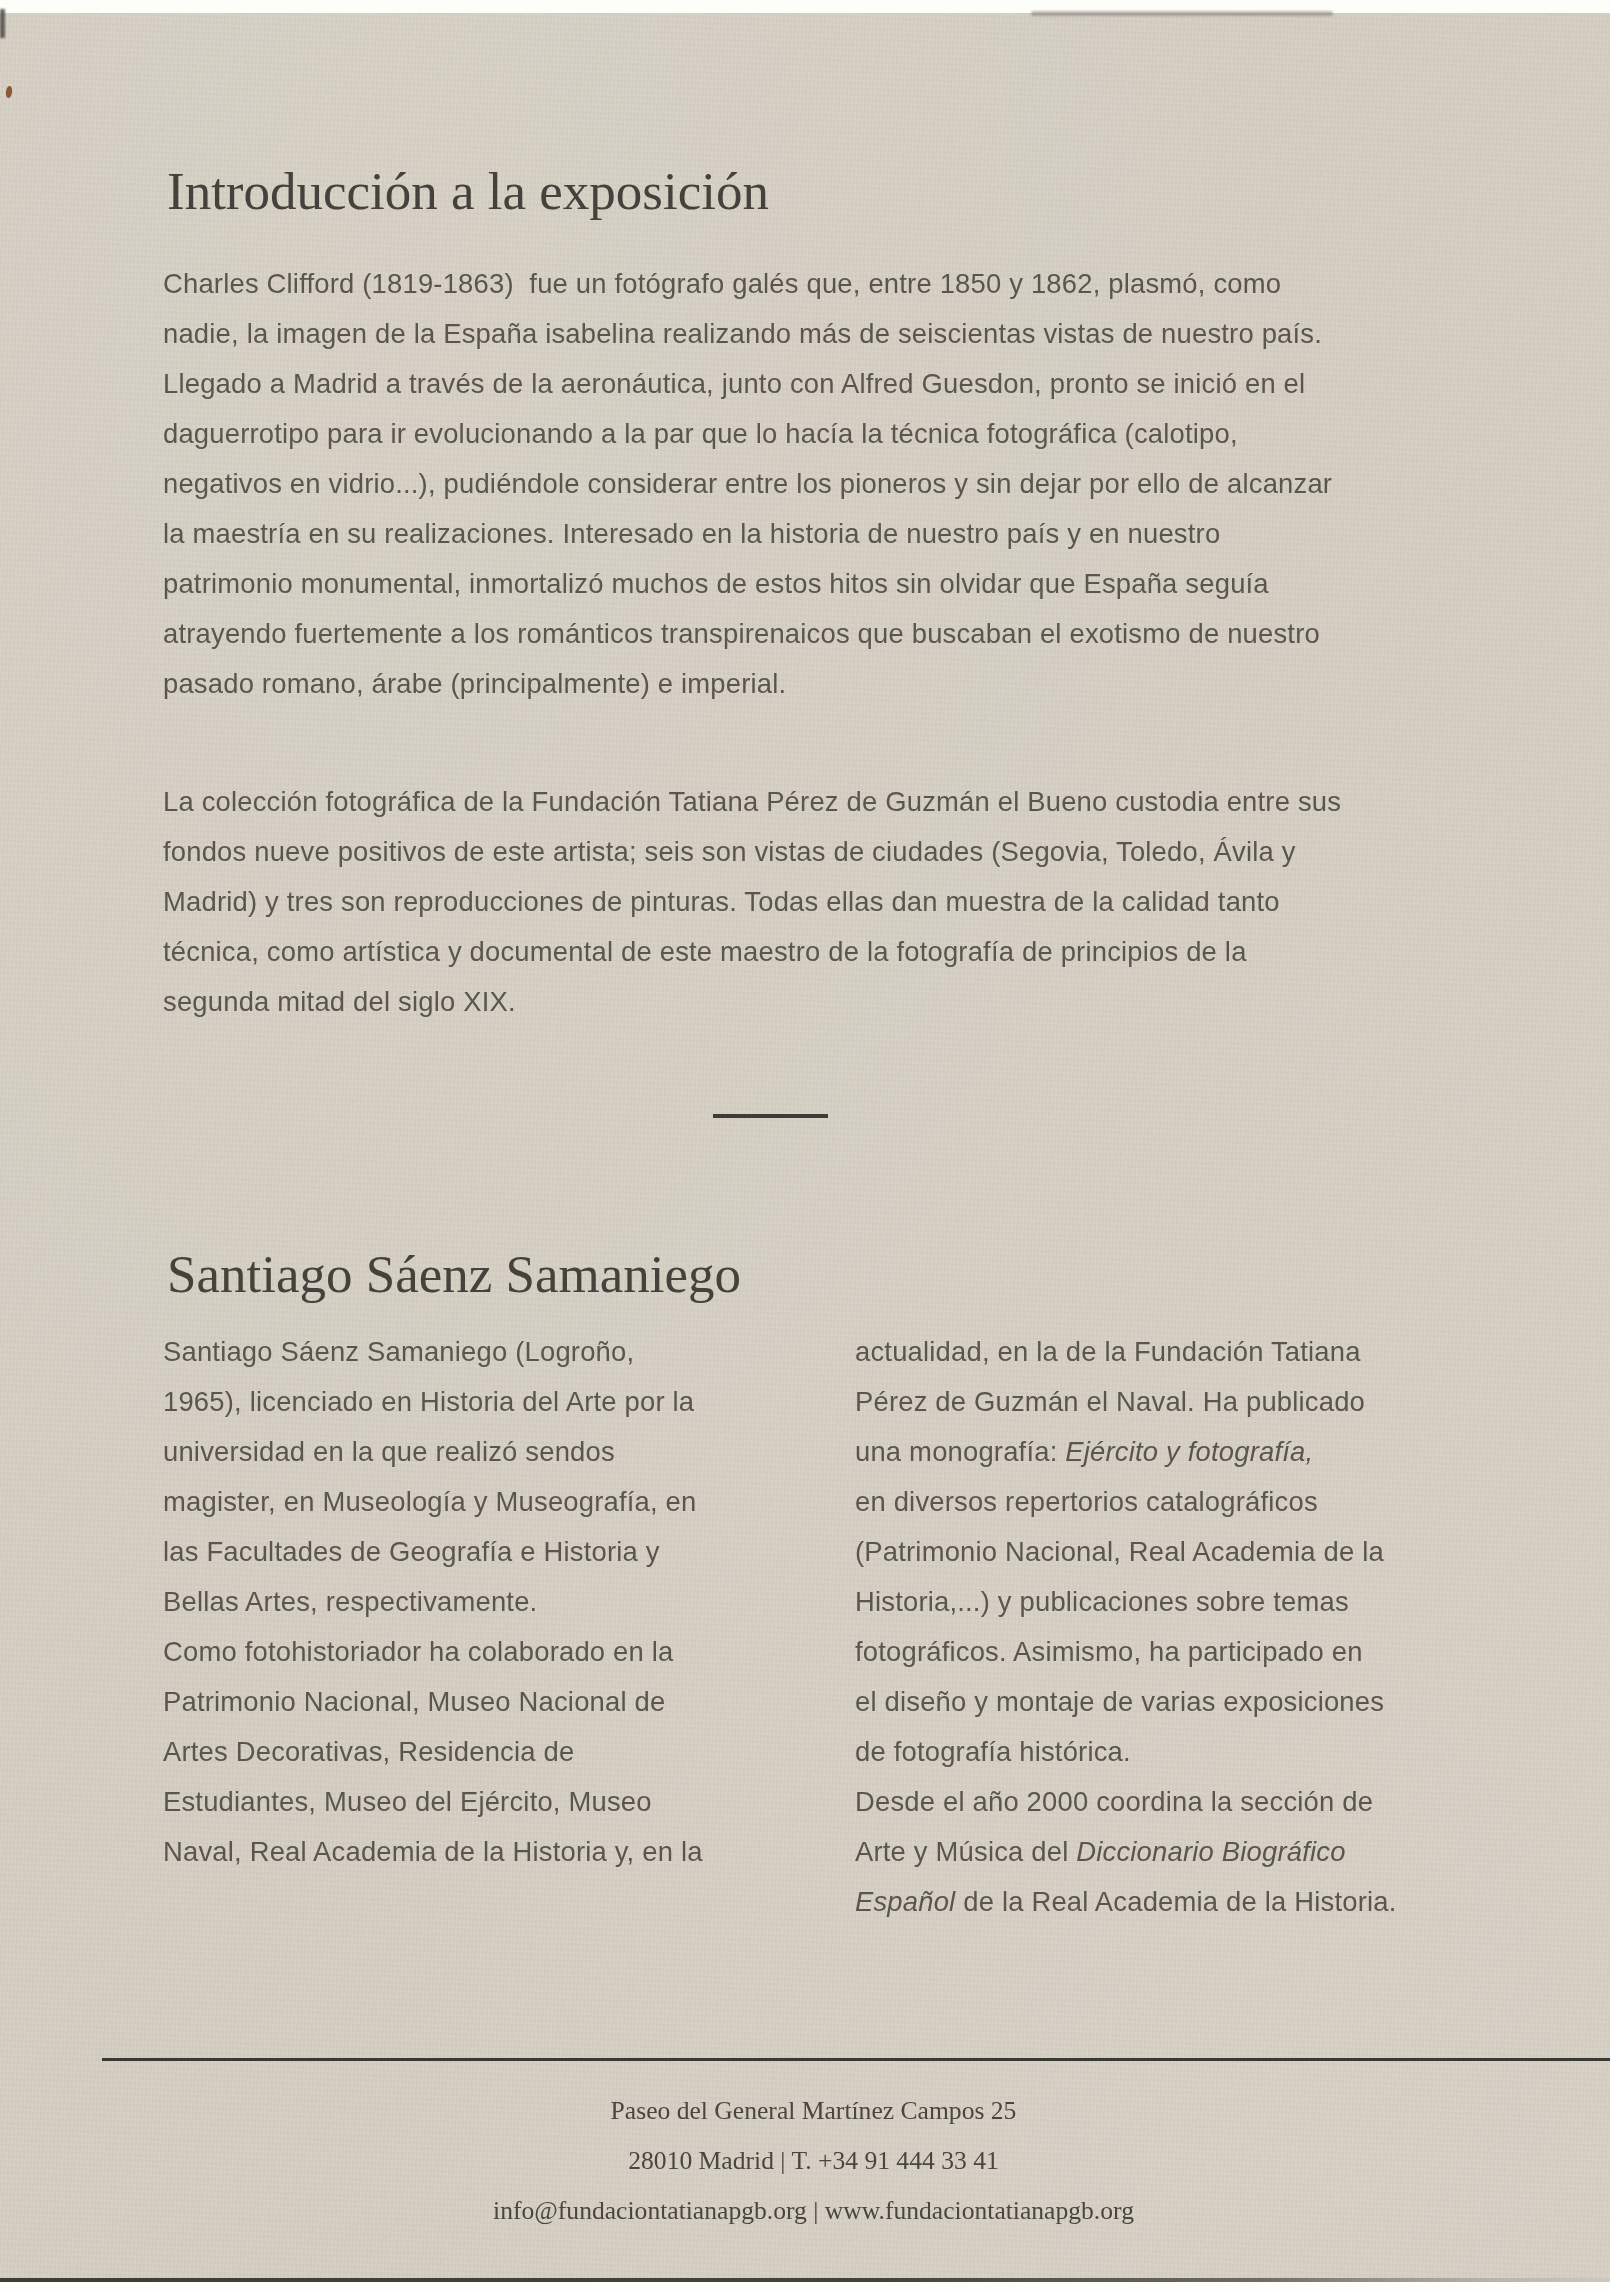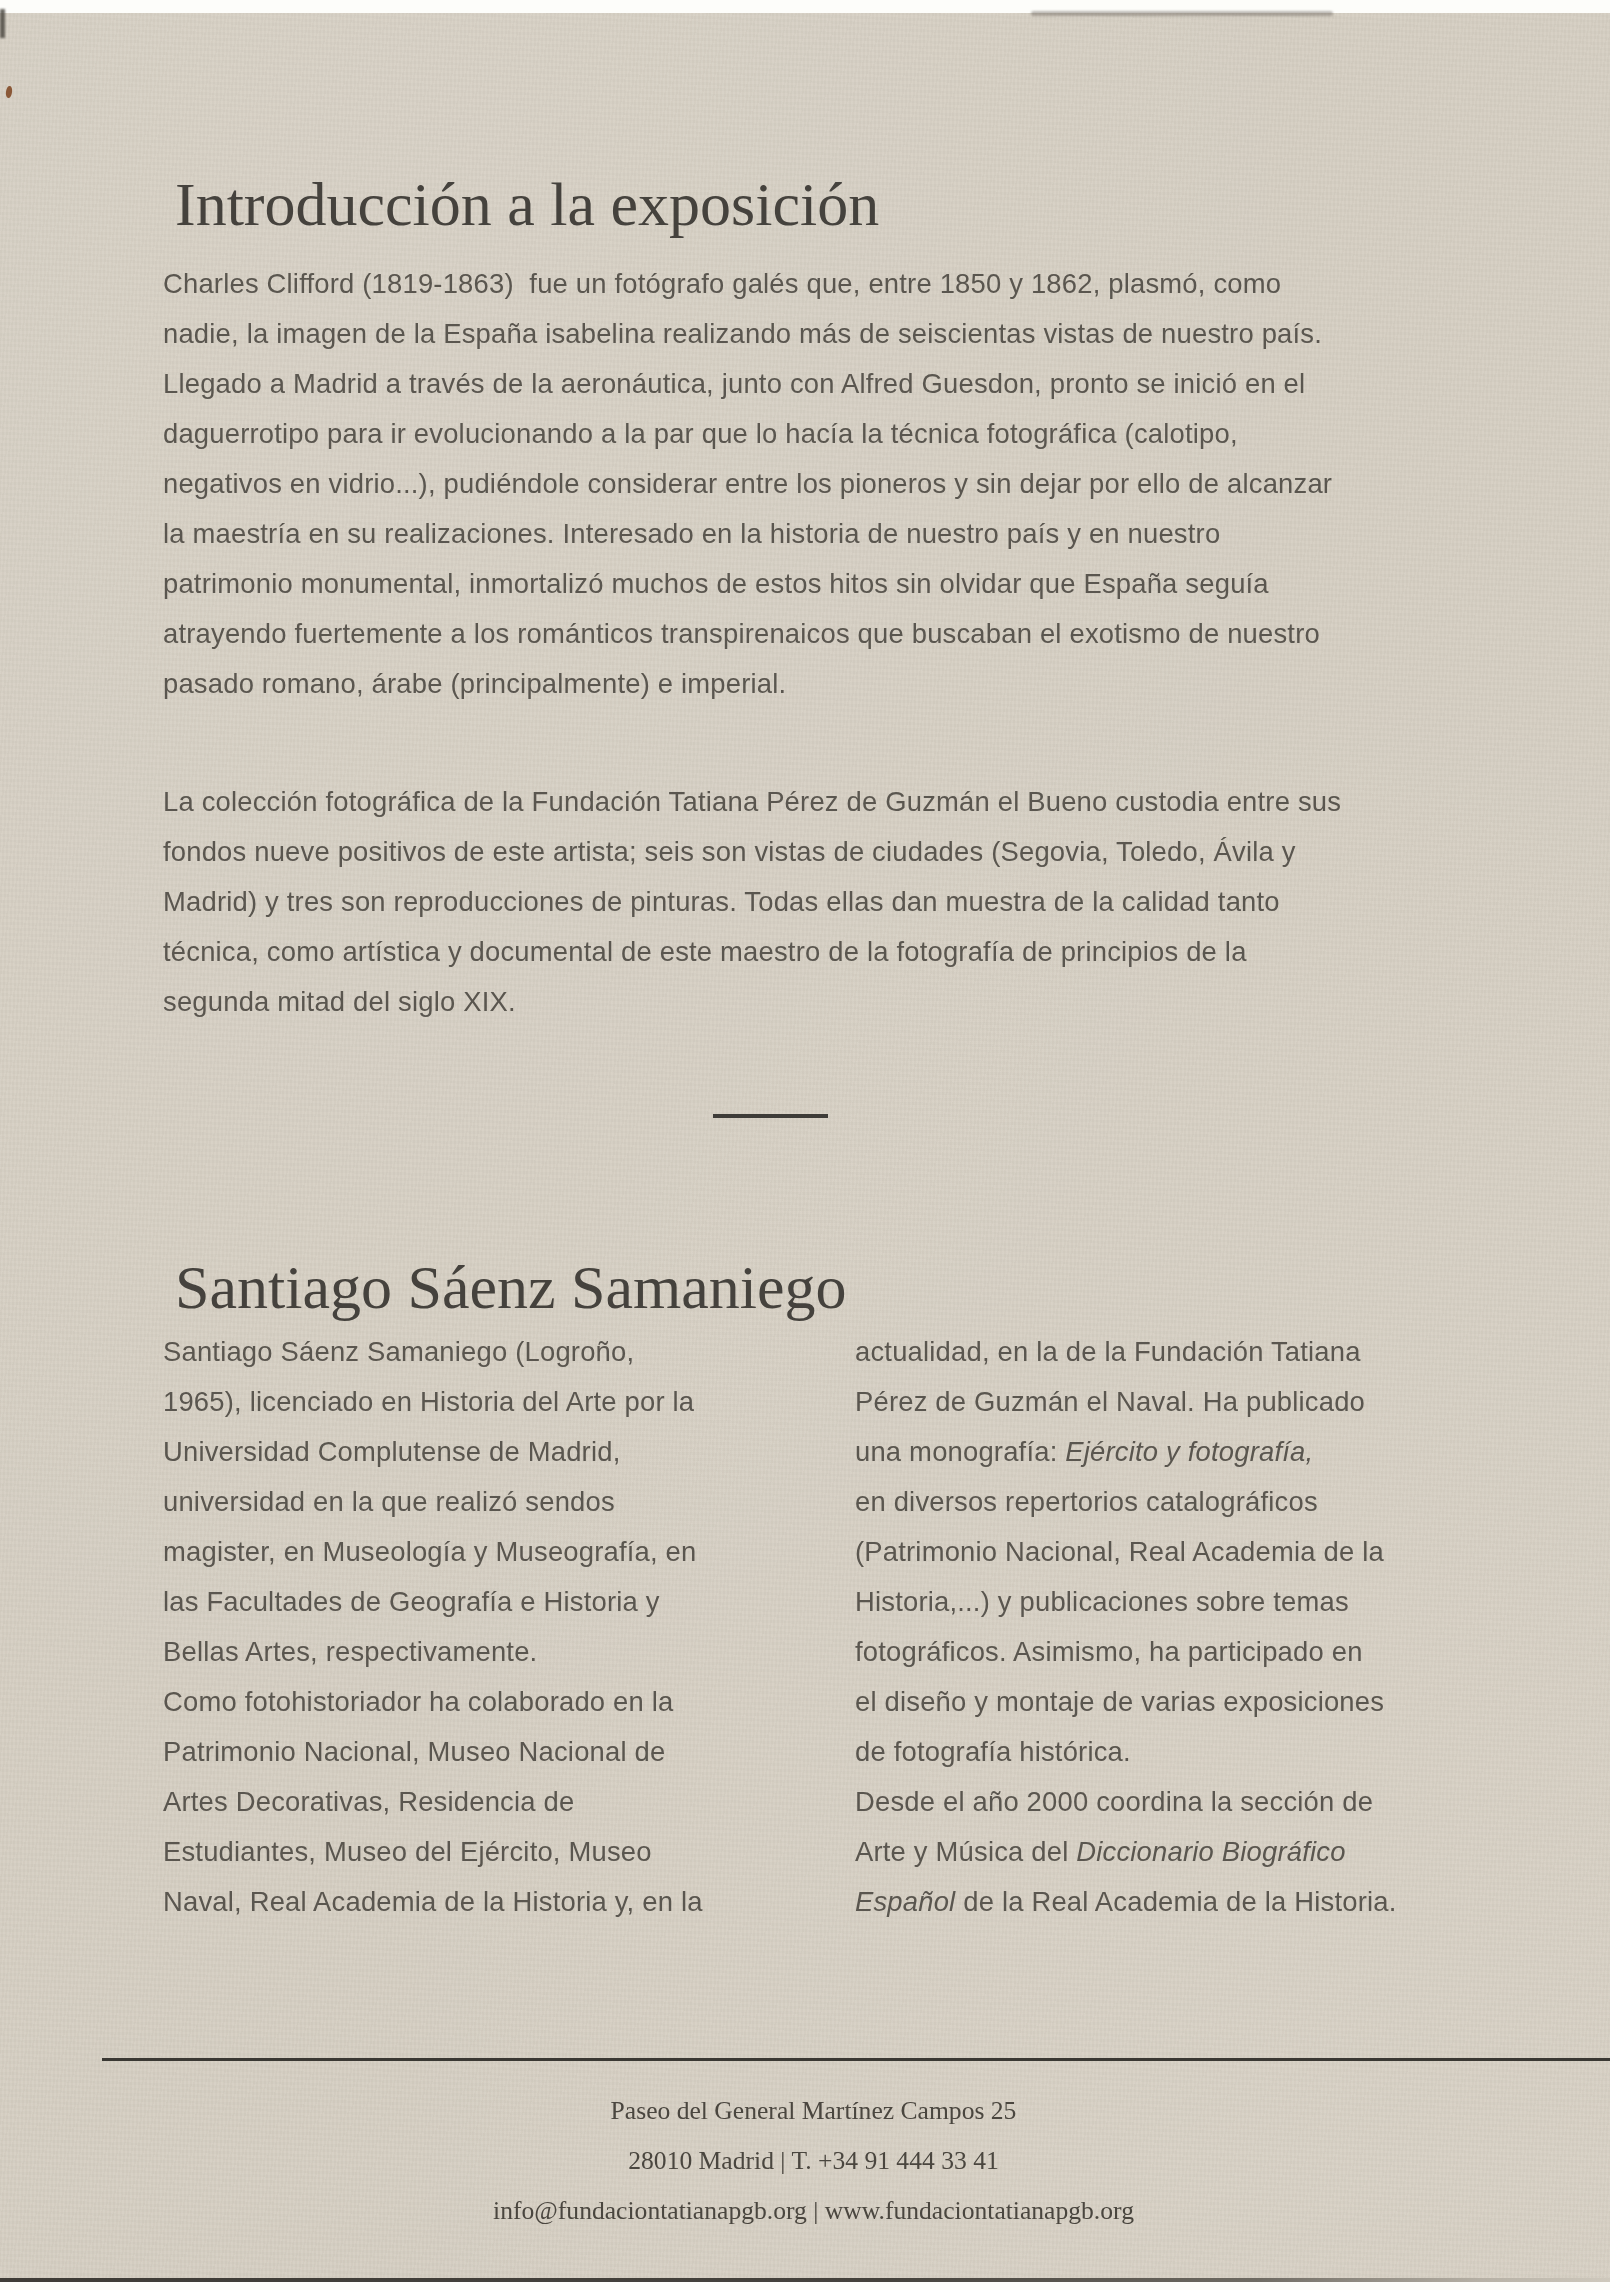--- a/index.html
+++ b/index.html
@@ -59,25 +59,25 @@
     left: 6.4px;
     top: 86px;
     width: 6.4px;
     height: 12px;
     background: #8a5837;
     border-radius: 45%;
     transform: rotate(8deg);
   }
   .serif-title {
     position: absolute;
-    margin: 12px;
+    margin: 4px;
     font-family: "Liberation Serif", "DejaVu Serif", serif;
     font-weight: 500;
     color: #45423d;
-    font-size: 62px;
+    font-size: 53px;
     letter-spacing: 0px;
     line-height: 1;
     white-space: pre;
   }
   #intro-title { left: 163px; top: 161px; }
   #bio-title   { left: 163px; top: 1244px; }
   .para {
     position: absolute;
     color: #5a564f;
     font-size: 27.4px;
@@ -154,21 +154,20 @@
     <div class="line"><span>segunda mitad del siglo XIX.</span></div>
   </div>
 
 <div class="section-divider"></div>
 
 <h1 class="serif-title" id="bio-title">Santiago Sáenz Samaniego</h1>
 
 <div class="para" id="bio-left">
     <div class="line"><span>Santiago Sáenz Samaniego (Logroño,</span></div>
     <div class="line"><span>1965), licenciado en Historia del Arte por la</span></div>
-    <div class="line"><span>Universidad Complutense de Madrid,</span></div>
     <div class="line"><span>universidad en la que realizó sendos</span></div>
     <div class="line"><span>magister, en Museología y Museografía, en</span></div>
     <div class="line"><span>las Facultades de Geografía e Historia y</span></div>
     <div class="line"><span>Bellas Artes, respectivamente.</span></div>
     <div class="line"><span>Como fotohistoriador ha colaborado en la</span></div>
     <div class="line"><span>Patrimonio Nacional, Museo Nacional de</span></div>
     <div class="line"><span>Artes Decorativas, Residencia de</span></div>
     <div class="line"><span>Estudiantes, Museo del Ejército, Museo</span></div>
     <div class="line"><span>Naval, Real Academia de la Historia y, en la</span></div>
   </div>

